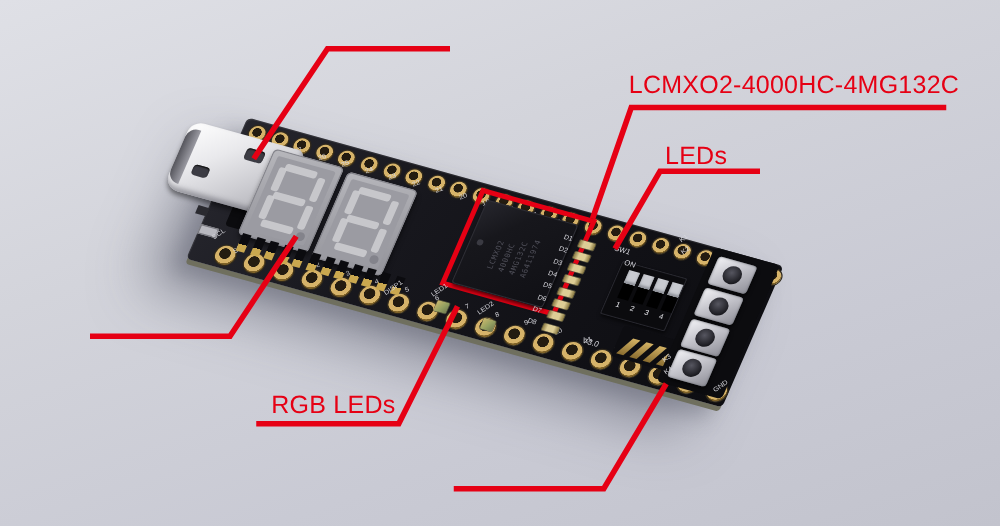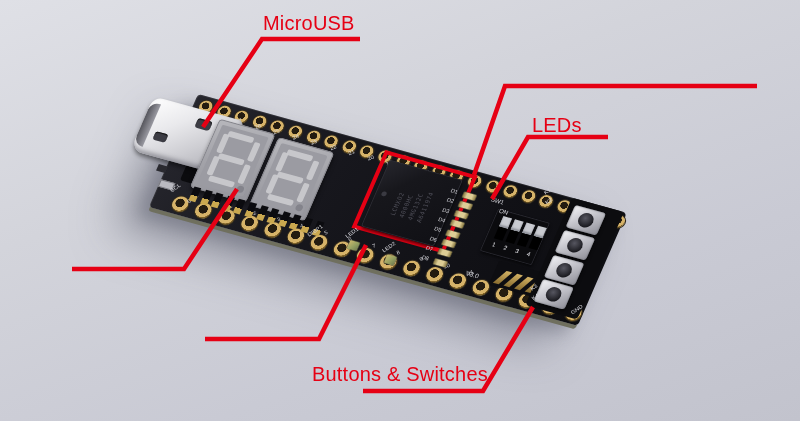--- a/index.html
+++ b/index.html
@@ -314,16 +314,16 @@
 
   <svg class="annot-svg" viewBox="0 0 800 421">
     <polyline class="leader" points="360,39 262,39 203,127"></polyline>
     <polyline class="leader" points="757,86 505,86 474,175"></polyline>
     <polyline class="leader" points="608,137 528,137 492,199"></polyline>
     <polyline class="leader" points="72,269 184,269 237,189"></polyline>
     <polyline class="leader" points="205,339 319,339 366,245"></polyline>
     <polyline class="leader" points="363,391 483,391 533,307"></polyline>
   </svg>
 
-  <div class="annot" style="left:263px;top:12px;">MicroUSB</div>
+  <div class="annot" style="left:503px;top:57px;">LCMXO2-4000HC-4MG132C</div>
   <div class="annot" style="left:532px;top:114px;">LEDs</div>
-  <div class="annot" style="left:312px;top:363px;">Buttons &amp; Switches</div>
+  <div class="annot" style="left:217px;top:313px;">RGB LEDs</div>
 </div>
 
 </body></html>

